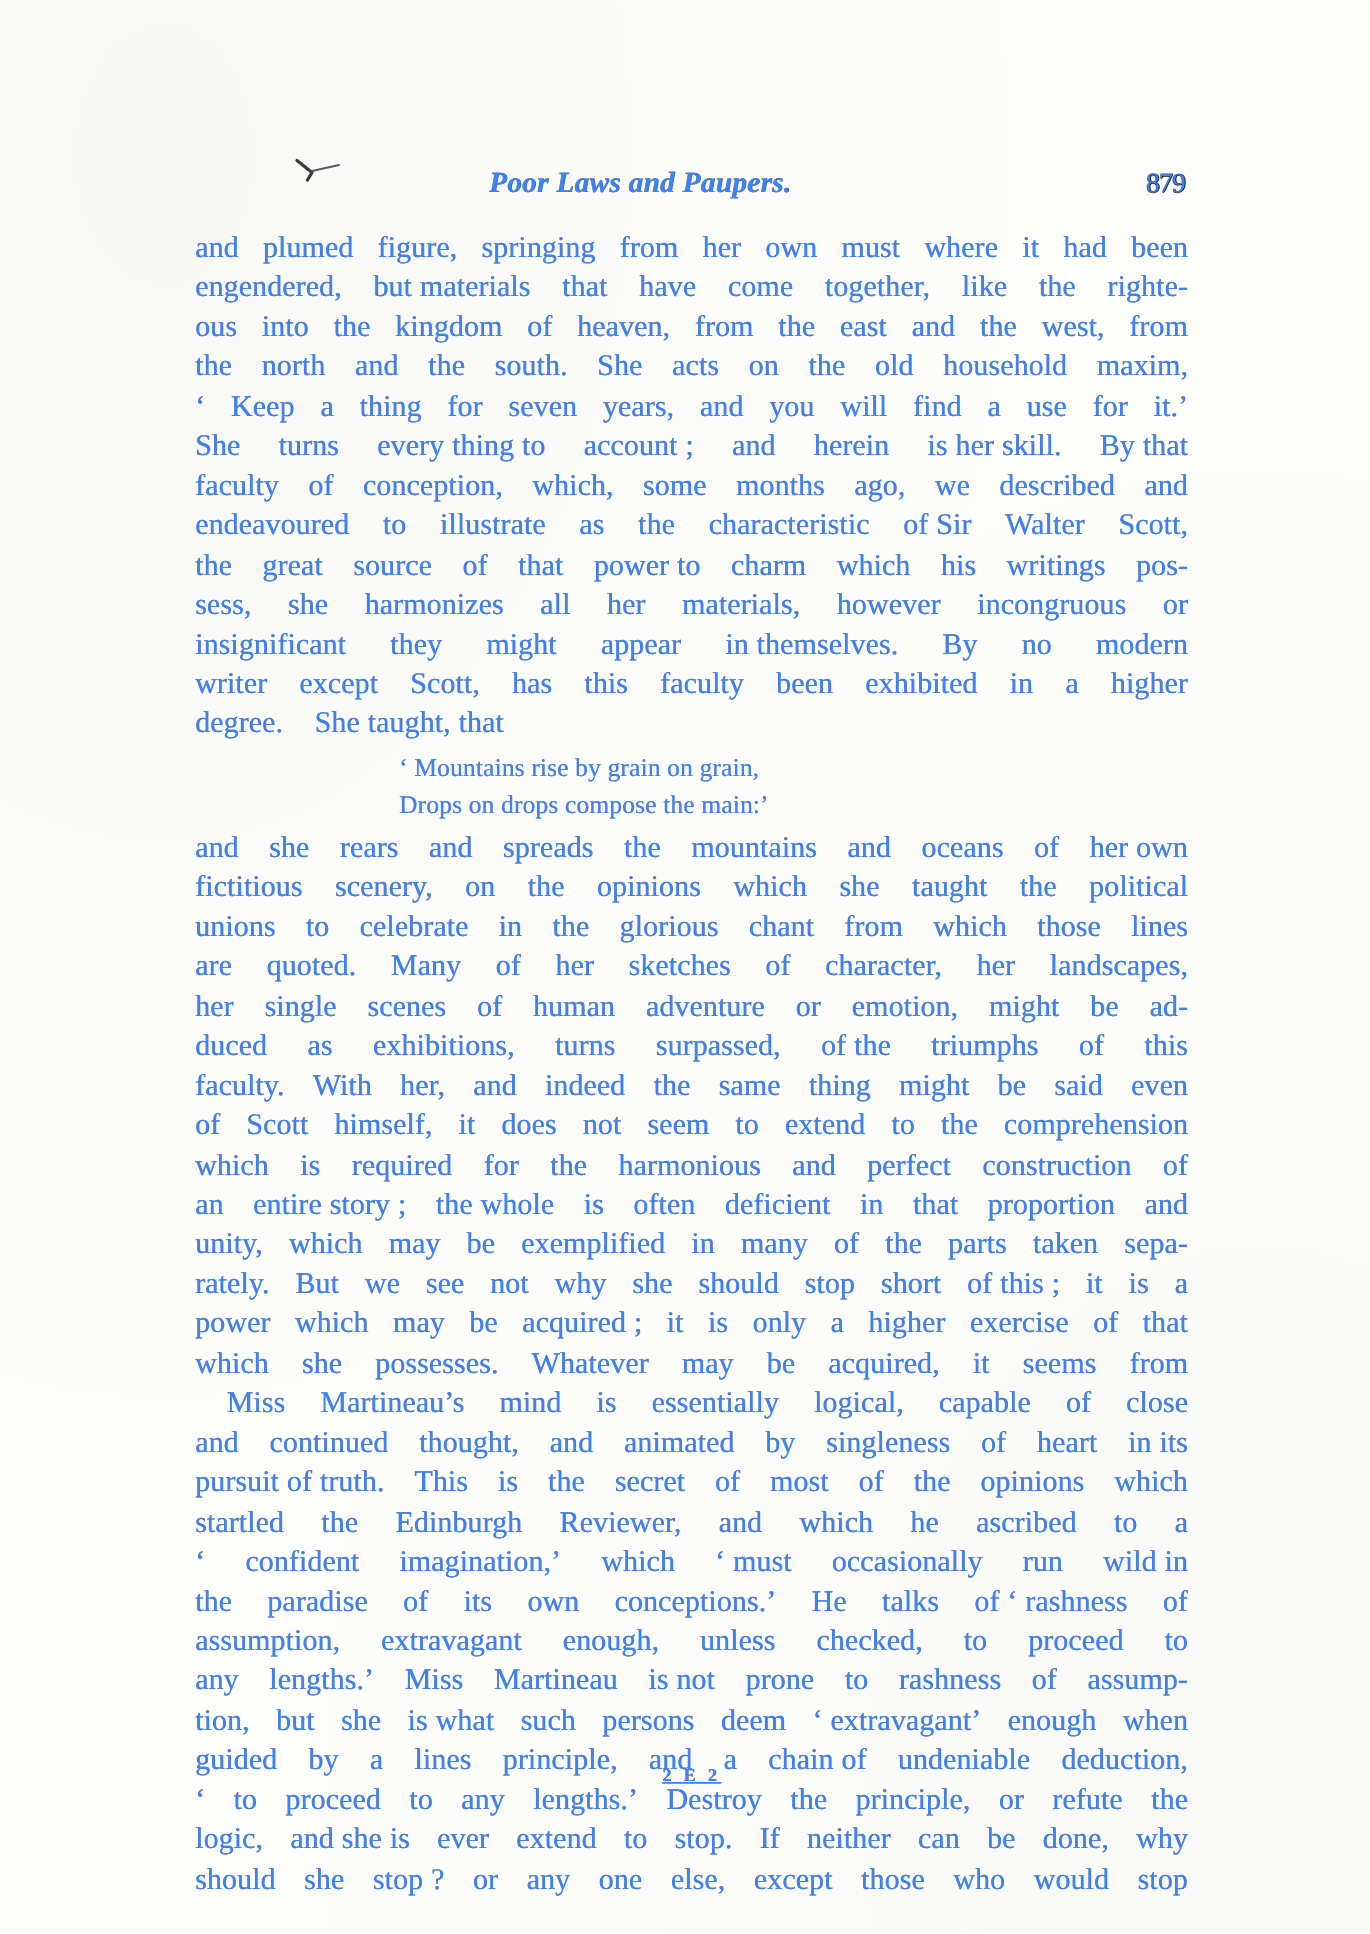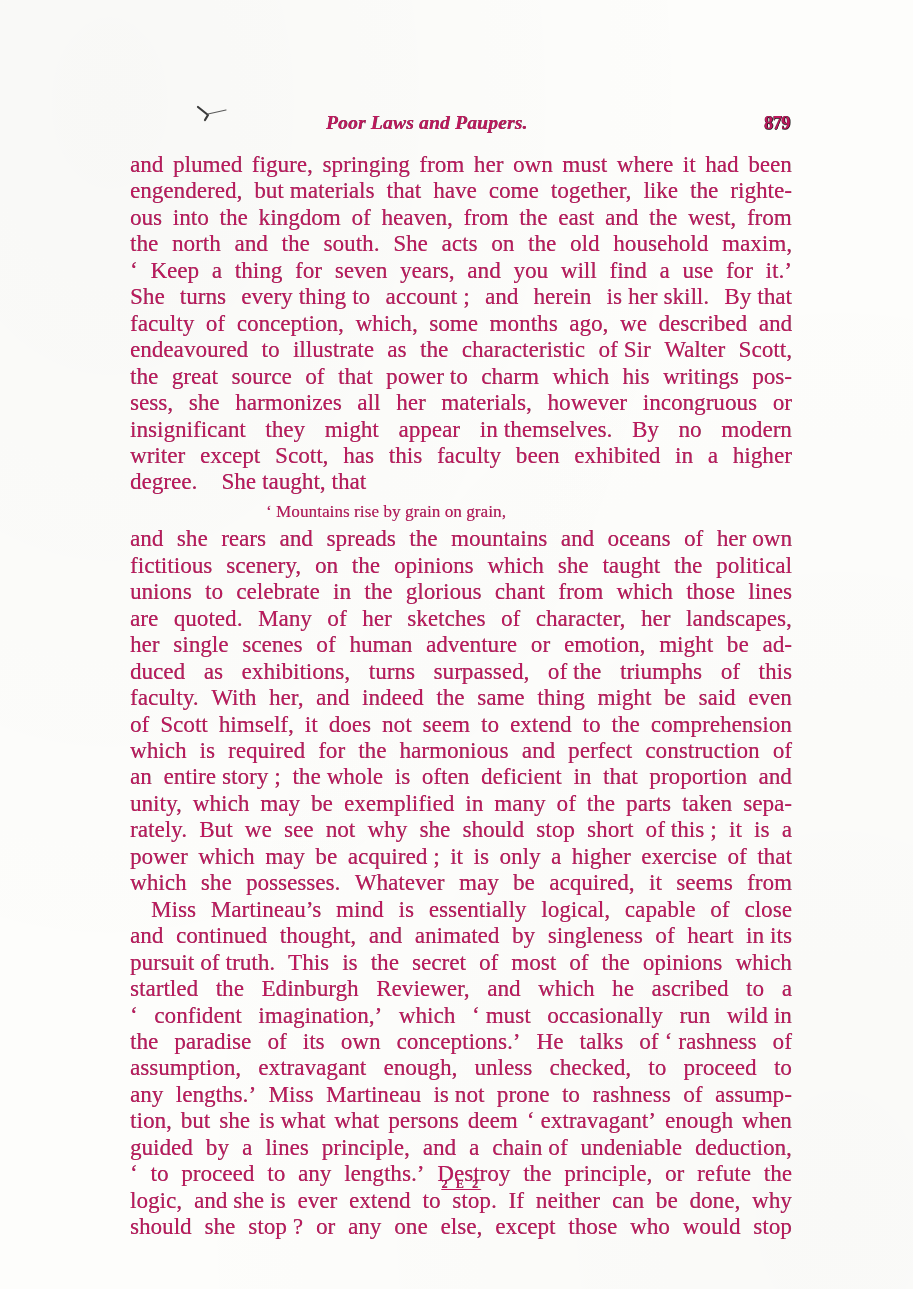--- a/index.html
+++ b/index.html
@@ -13,21 +13,21 @@
     font-family: "Liberation Serif", "DejaVu Serif", serif;
   }
 
   #page {
     position: relative;
     width: 913px;
     height: 1289px;
     margin: 0 auto;
     background: #fdfdfb;
     overflow: hidden;
-    color: #be185d;
+    color: #3b82f6;
   }
 
   
   #page::before {
     content: "";
     position: absolute;
     inset: 0;
     background:
       radial-gradient(ellipse at 12% 8%, rgba(0,0,0,0.018) 0%, rgba(0,0,0,0) 55%),
       radial-gradient(ellipse at 92% 94%, rgba(0,0,0,0.015) 0%, rgba(0,0,0,0) 60%);
@@ -63,39 +63,39 @@
     font-style: italic;
     font-size: 19.5px;
     letter-spacing: 0.2px;
     white-space: nowrap;
     text-shadow: 0.35px 0 0 rgba(0,0,0,0.55), 0 0.3px 0 rgba(0,0,0,0.35);
   }
   .head-folio {
     position: absolute;
     right: 0;
     top: 1px;
-    font-weight: bold;
+    font-weight: normal;
     font-size: 18.5px;
     letter-spacing: -0.6px;
     text-shadow: 0.6px 0 0 rgba(0,0,0,0.85), -0.4px 0 0 rgba(0,0,0,0.6),
                  0 0.5px 0 rgba(0,0,0,0.7);
   }
 
   
   .body-block {
     position: absolute;
     left: 130px;
     top: 152px;
     width: 662px;
     z-index: 1;
   }
 
   .para {
     margin: 0;
-    font-size: 23px;
+    font-size: 20px;
     line-height: 26.45px;
     text-align: justify;
     text-align-last: left;
     letter-spacing: 0.05px;
     word-spacing: 0.2px;
     text-shadow: 0.25px 0 0 rgba(0,0,0,0.5);
   }
 
   .para .ln {
     display: block;
@@ -310,20 +310,21 @@
           <span>exhibited</span>
           <span>in</span>
           <span>a</span>
           <span>higher</span>
         </span>
       <span class="ln">degree.    She taught, that</span>
     </p>
 
     <div class="verse">
       <span class="vline">‘ Mountains rise by grain on grain,</span>
+      <span class="vline">Drops on drops compose the main:’</span>
     </div>
 
     <p class="para">
       <span class="ln j">
           <span>and</span>
           <span>she</span>
           <span>rears</span>
           <span>and</span>
           <span>spreads</span>
           <span>the</span>
@@ -596,21 +597,21 @@
           <span>to</span>
           <span>rashness</span>
           <span>of</span>
           <span>assump-</span>
         </span>
       <span class="ln j">
           <span>tion,</span>
           <span>but</span>
           <span>she</span>
           <span>is what</span>
-          <span>what</span>
+          <span>such</span>
           <span>persons</span>
           <span>deem</span>
           <span>‘ extravagant’</span>
           <span>enough</span>
           <span>when</span>
         </span>
       <span class="ln j">
           <span>guided</span>
           <span>by</span>
           <span>a</span>

